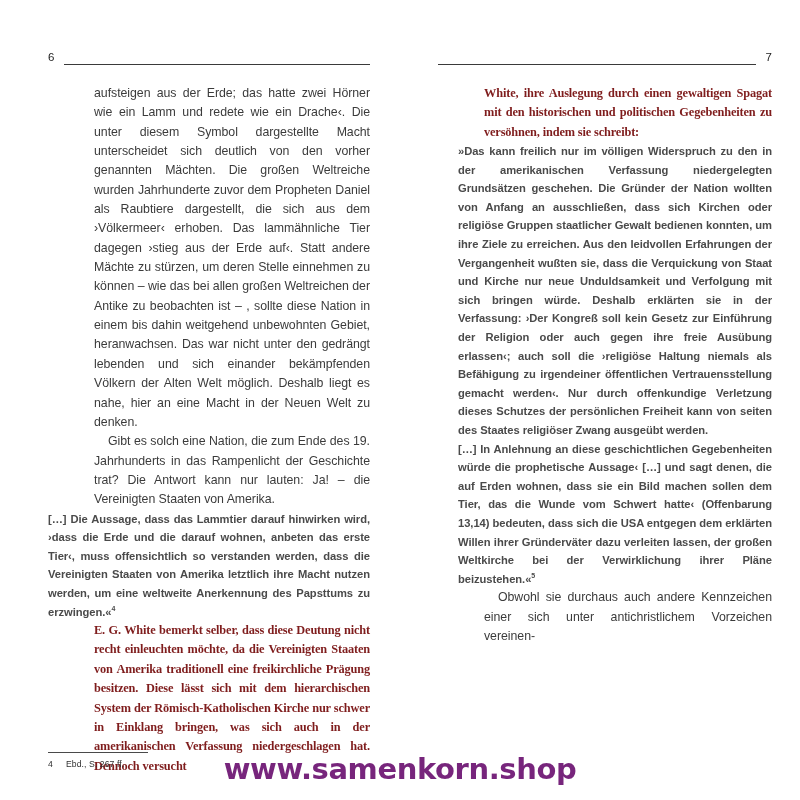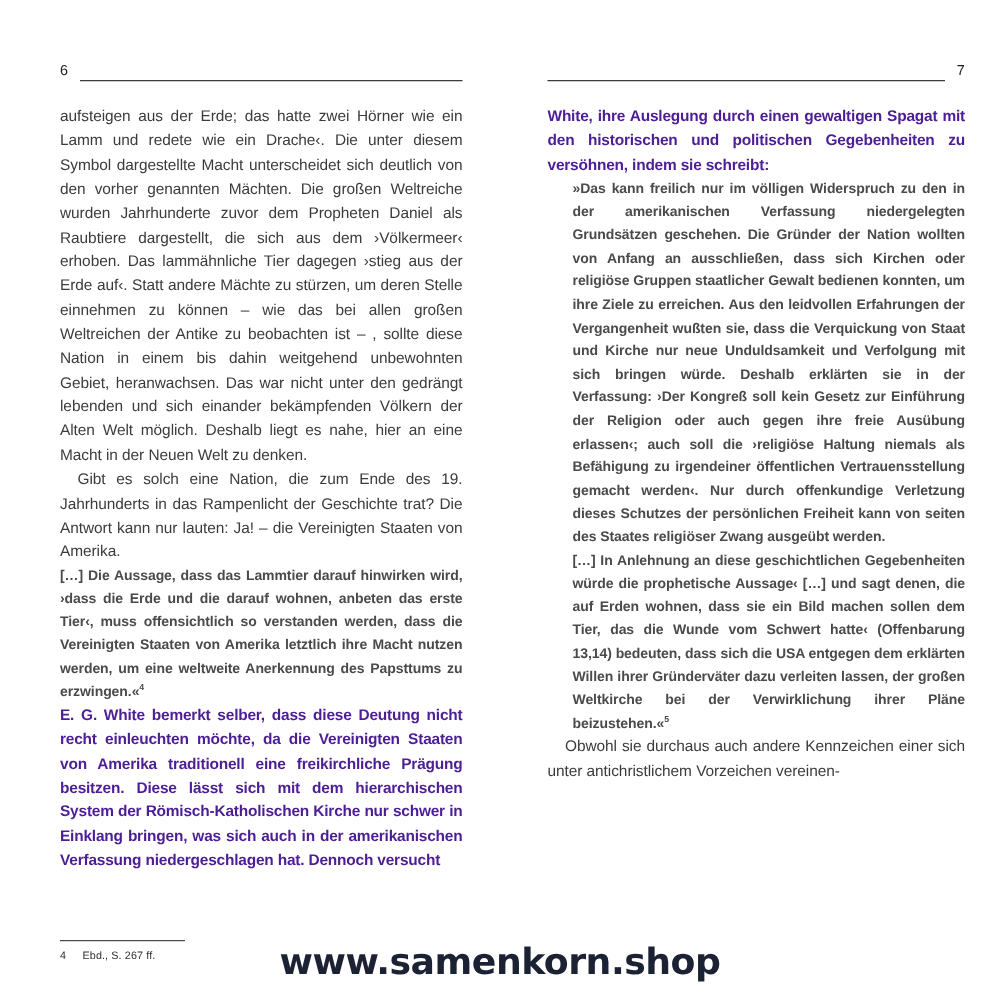--- a/index.html
+++ b/index.html
@@ -63,26 +63,28 @@
     text-align: justify;
     text-justify: inter-word;
     hyphens: none;
     color: #3b3b3b;
   }
   .body-p {
     font-size: 12.35px;
     line-height: 19.35px;
     letter-spacing: -0.05px;
     text-indent: 0;
+    margin-left: 46px;
   }
   .body-p.indent { text-indent: 14px; }
   .body-p.bold {
     font-weight: bold;
-    color: #4c1d95;
+    color: #7f1d1d;
     letter-spacing: -0.15px;
+    font-family: Liberation Serif, serif;
   }
   .quote-p {
     font-size: 11.2px;
     line-height: 18.6px;
     letter-spacing: -0.05px;
     color: #4a4a4a;
     font-weight: bold;
   }
   .quote-block-indent {
     margin-left: 20px;
@@ -122,21 +124,21 @@
   .watermark {
     position: absolute;
     left: 0;
     top: 752px;
     width: 800px;
     text-align: center;
     font-family: "DejaVu Sans", sans-serif;
     font-weight: bold;
     font-size: 29px;
     letter-spacing: -0.4px;
-    color: #0f172a;
+    color: #701a75;
     opacity: 0.95;
     pointer-events: none;
     z-index: 5;
     white-space: nowrap;
   }
 </style>
 </head>
 <body>
 
 <div class="spread">

